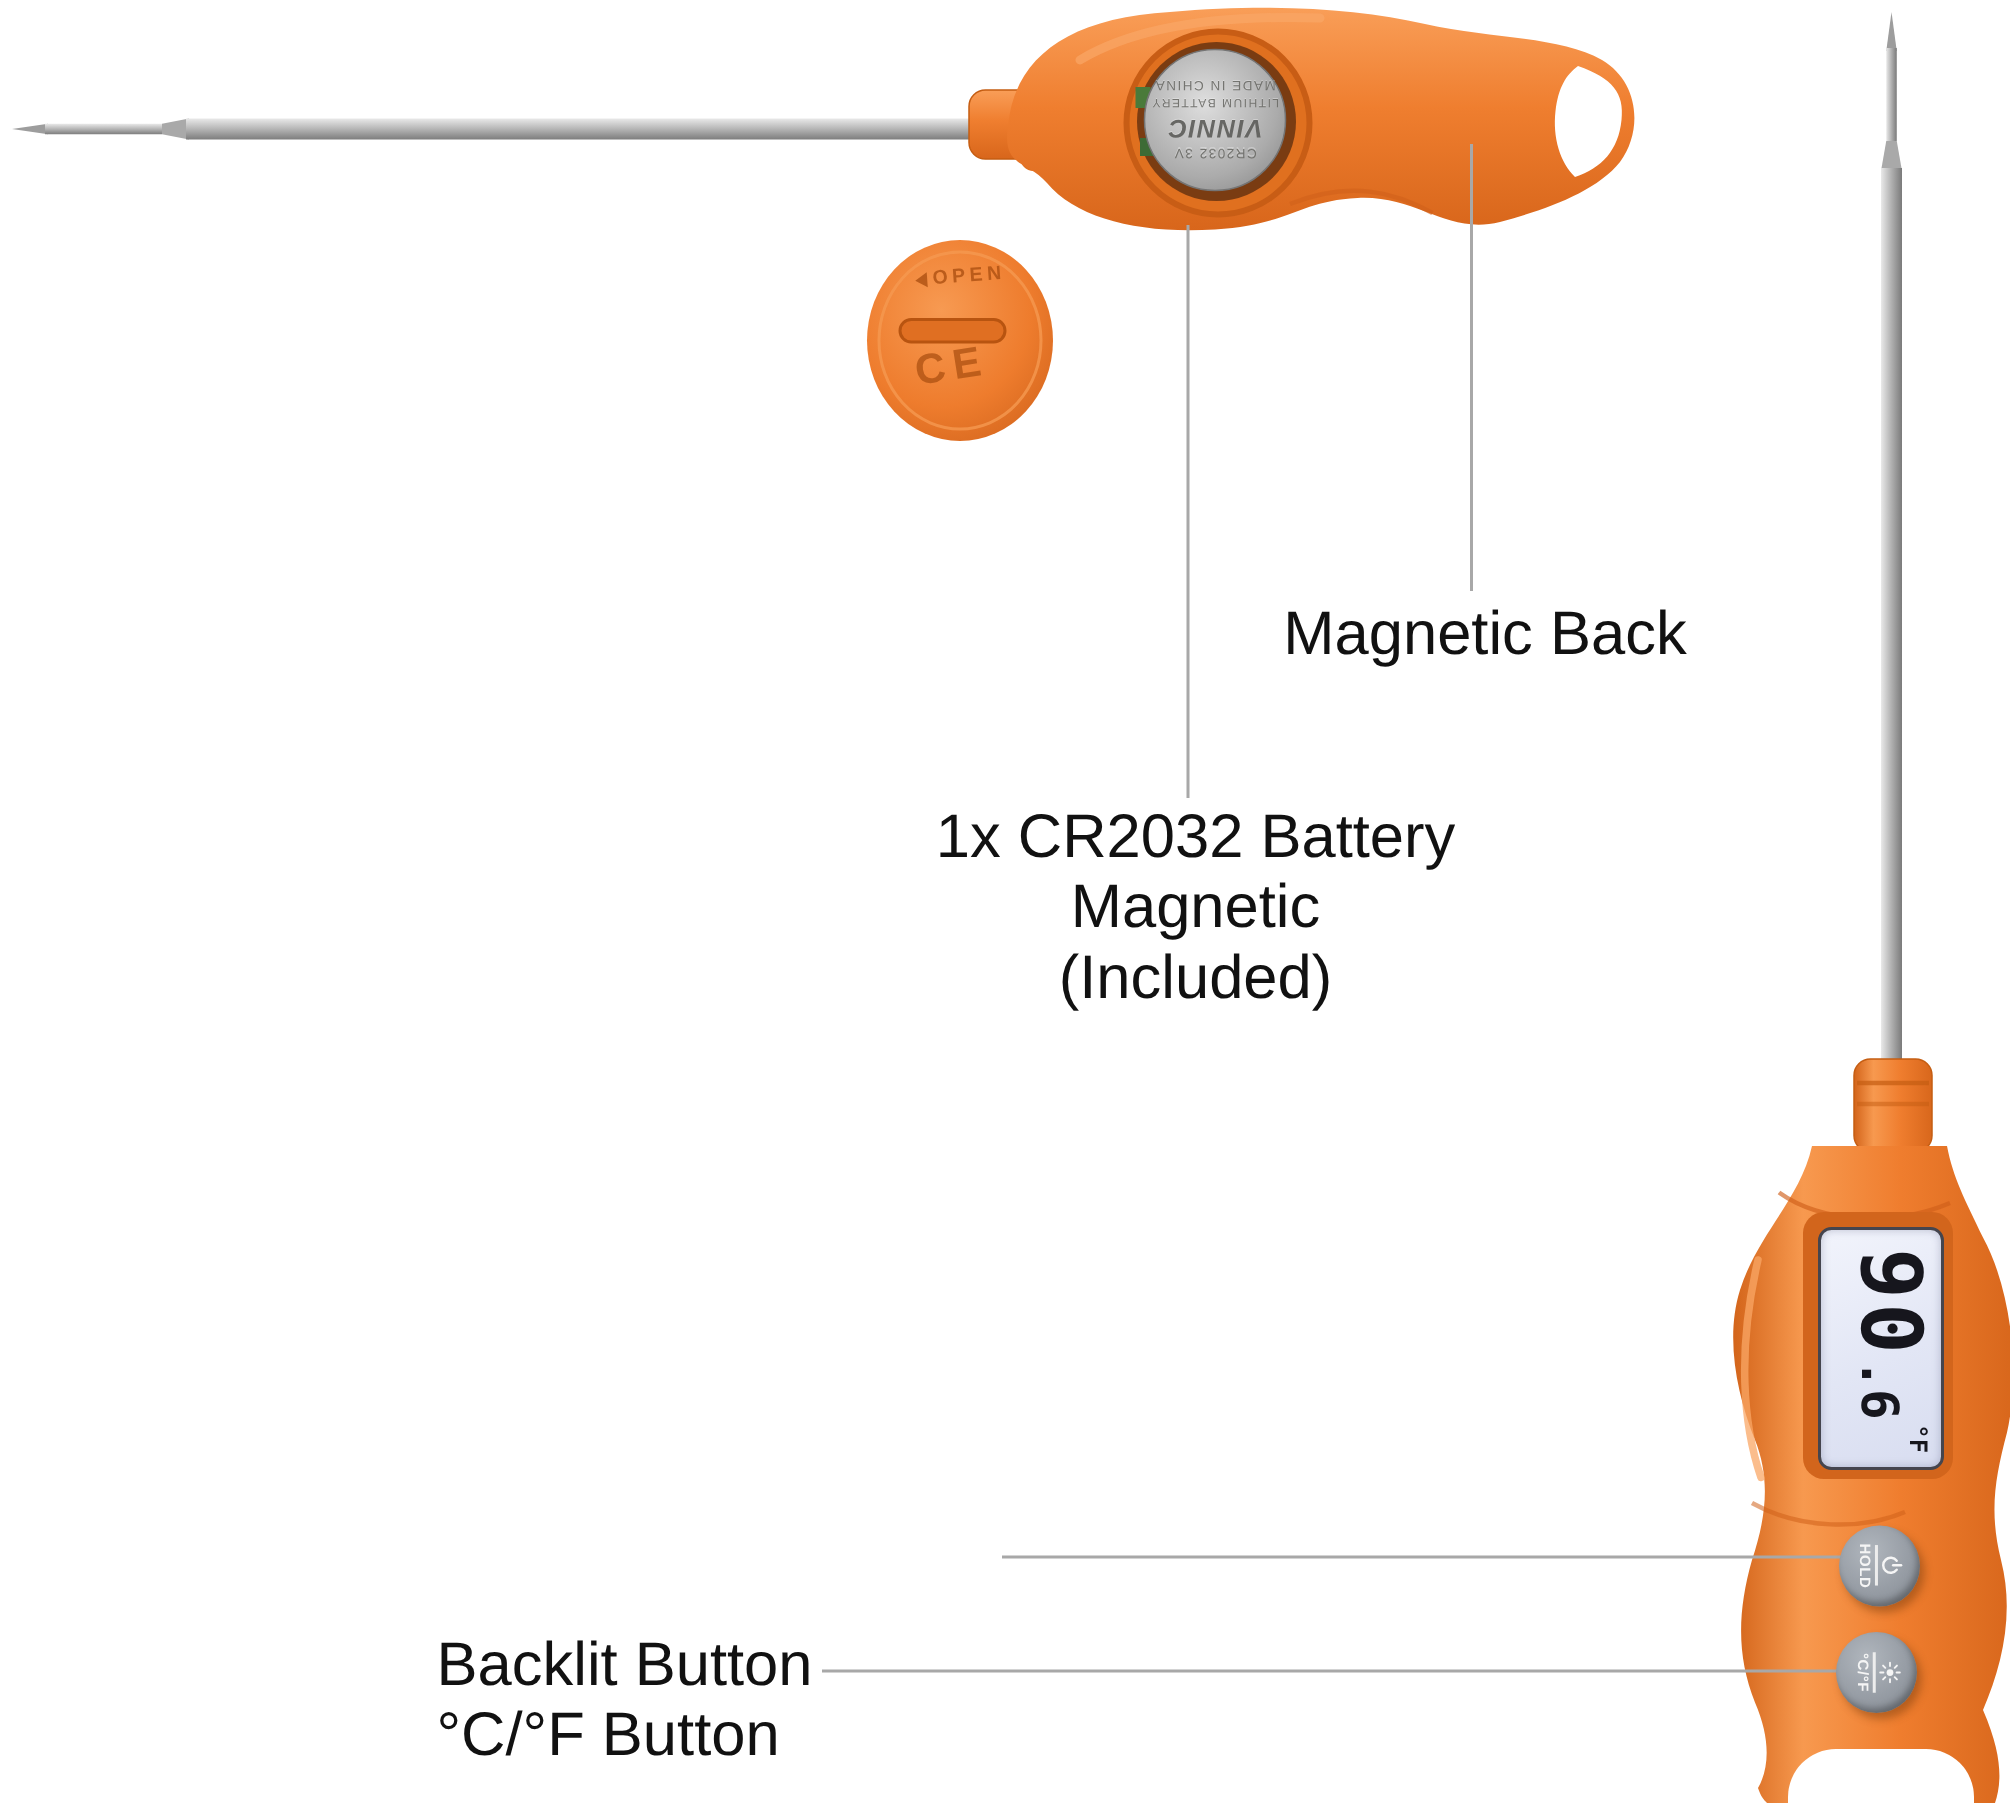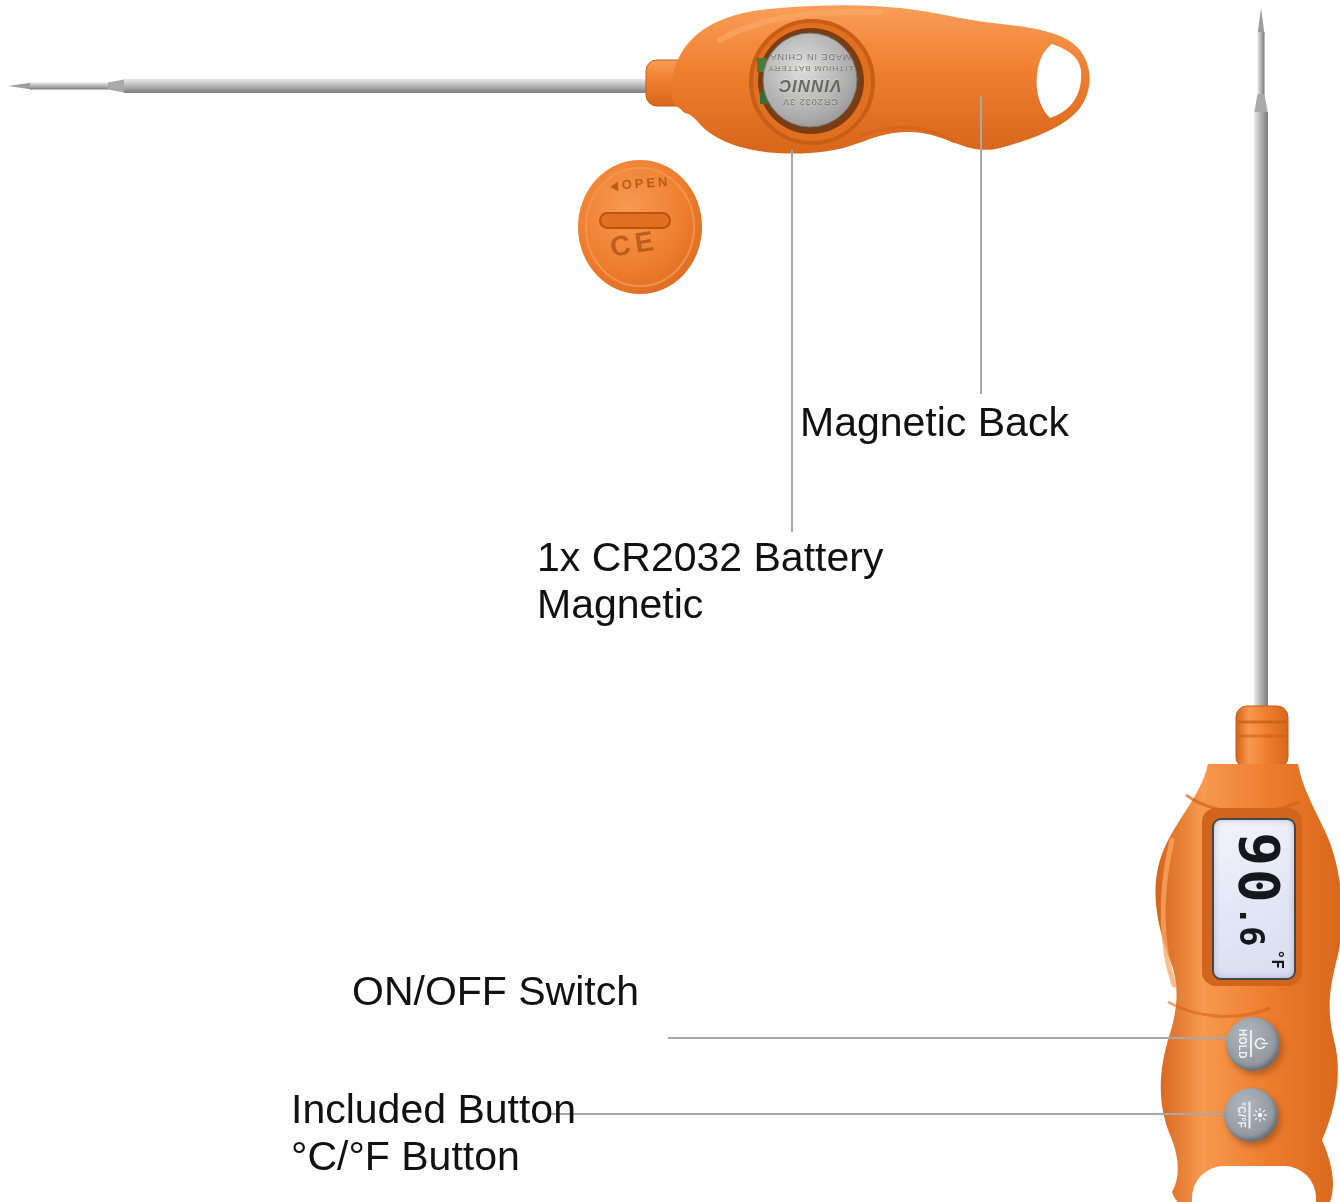--- a/index.html
+++ b/index.html
@@ -5,21 +5,21 @@
   html,body { margin:0; padding:0; background:#ffffff; }
   .canvas {
     position:relative; width:1340px; height:1202px; background:#ffffff;
     overflow:hidden; font-family:"Liberation Sans", sans-serif;
   }
   svg.art { position:absolute; left:0; top:0; z-index:1; }
 
   
   .label { position:absolute; z-index:4; color:#111111; font-size:41px; line-height:47px; }
   .label .ln { display:block; }
-  .center { }
+  .center { text-align:center; }
 
   
   .callout-v { position:absolute; width:2px; background:#a8a8a8; z-index:2; }
   .callout-h { position:absolute; height:2px; background:#a8a8a8; z-index:2; }
 
   
   .lcd {
     position:absolute; left:1212px; top:818px; width:80px; height:158px; z-index:3;
     background:linear-gradient(155deg,#f2f4fc 0%,#e2e6f5 55%,#d8ddf0 100%);
     border:2px solid #45454e; border-radius:9px;
@@ -223,28 +223,28 @@
   <div class="callout-v" style="left:980px; top:96px;  height:298px;"></div>
   <div class="callout-h" style="left:668px; top:1037px; width:562px;"></div>
   <div class="callout-h" style="left:548px; top:1113px; width:680px;"></div>
 
   <div class="label center" style="left:800px; top:399px; width:380px;">
     <span class="ln">Magnetic Back</span>
   </div>
 
   <div class="label center" style="left:537px; top:534px; width:520px;">
     <span class="ln">1x CR2032 Battery Magnetic</span>
+    <span class="ln">(Included)</span>
   </div>
 
   <div class="label" style="left:352px; top:968px;">
-    <span class="ln">ON/OFF Switch</span>
   </div>
 
   <div class="label" style="left:291px; top:1086px;">
-    <span class="ln">Included Button</span>
+    <span class="ln">Backlit Button</span>
     <span class="ln">°C/°F Button</span>
   </div>
 
   <div class="lcd">
     <div class="lcd-inner">
       <span class="d-big">90</span>
       <span class="d-small">.6</span>
       <span class="d-unit">°F</span>
     </div>
   </div>

